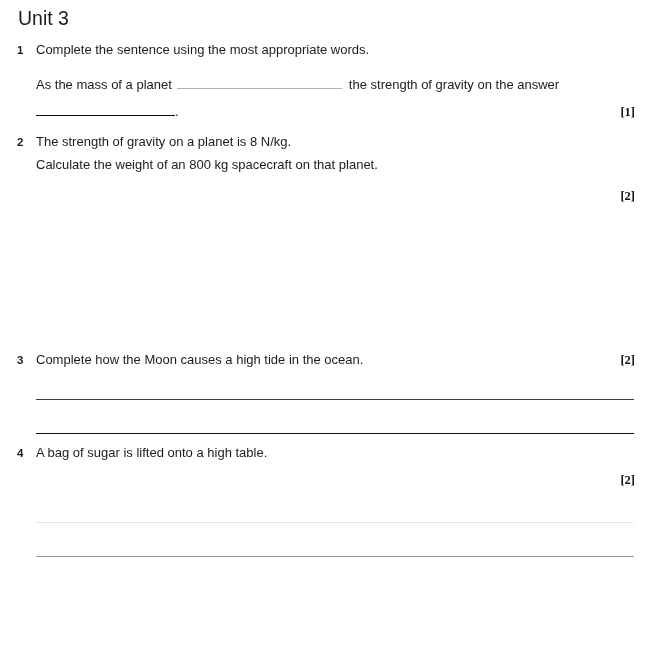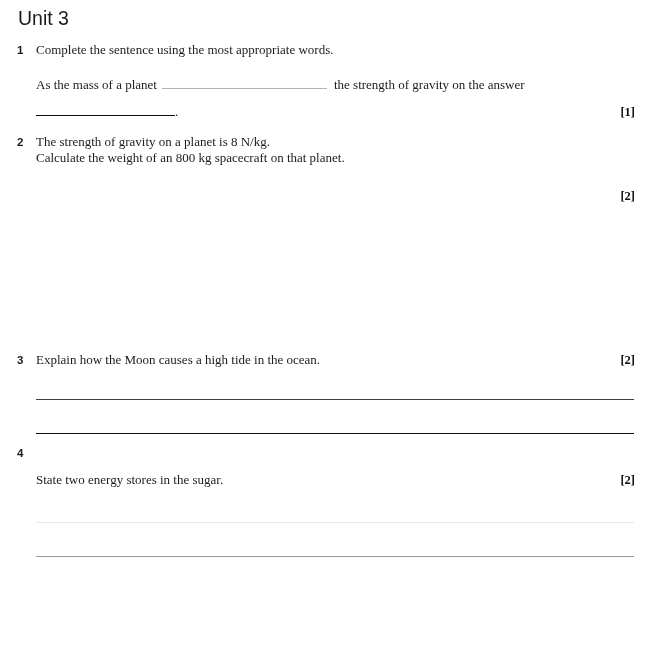--- a/index.html
+++ b/index.html
@@ -38,21 +38,21 @@
     font-family: "Liberation Sans", sans-serif;
     font-weight: 700;
     font-size: 11.5px;
     color: #1c1c1c;
   }
   .indent {
     margin-left: 19px;
     text-align: center;
   }
   .qtext {
-    font-family: Liberation Serif, serif;
+    font-family: Liberation Sans, sans-serif;
     font-size: 13px;
     color: #1c1c1c;
     white-space: nowrap;
   }
   .grow { flex: 1 1 auto; }
   .mark {
     font-family: "Liberation Serif", serif;
     font-weight: 700;
     font-size: 12.5px;
     color: #111111;
@@ -107,45 +107,45 @@
     <span class="qtext">.</span>
     <span class="grow"></span>
     <span class="mark">[1]</span>
   </div>
 
   <div class="row" style="top:134px">
     <span class="qnum">2</span>
     <span class="qtext">The strength of gravity on a planet is 8 N/kg.</span>
   </div>
 
-  <div class="row" style="top:150px">
+  <div class="row" style="top:157px">
     <span class="qtext indent">Calculate the weight of an 800 kg spacecraft on that planet.</span>
   </div>
 
   <div class="row" style="top:188px">
     <span class="grow"></span>
     <span class="mark">[2]</span>
   </div>
 
   <div class="row" style="top:352px">
     <span class="qnum">3</span>
-    <span class="qtext">Explain how the Moon causes a high tide in the ocean.</span>
+    <span class="qtext">Complete how the Moon causes a high tide in the ocean.</span>
     <span class="grow"></span>
     <span class="mark">[2]</span>
   </div>
 
   <div class="ansline line-dark" style="top:399px"></div>
   <div class="ansline line-black" style="top:433px"></div>
 
   <div class="row" style="top:445px">
     <span class="qnum">4</span>
+    <span class="qtext">A bag of sugar is lifted onto a high table.</span>
   </div>
 
   <div class="row" style="top:472px">
-    <span class="qtext indent">State two energy stores in the sugar.</span>
     <span class="grow"></span>
     <span class="mark">[2]</span>
   </div>
 
   <div class="ansline line-faint" style="top:522px"></div>
   <div class="ansline line-gray" style="top:556px"></div>
 
 </div>
 
 </body></html>

